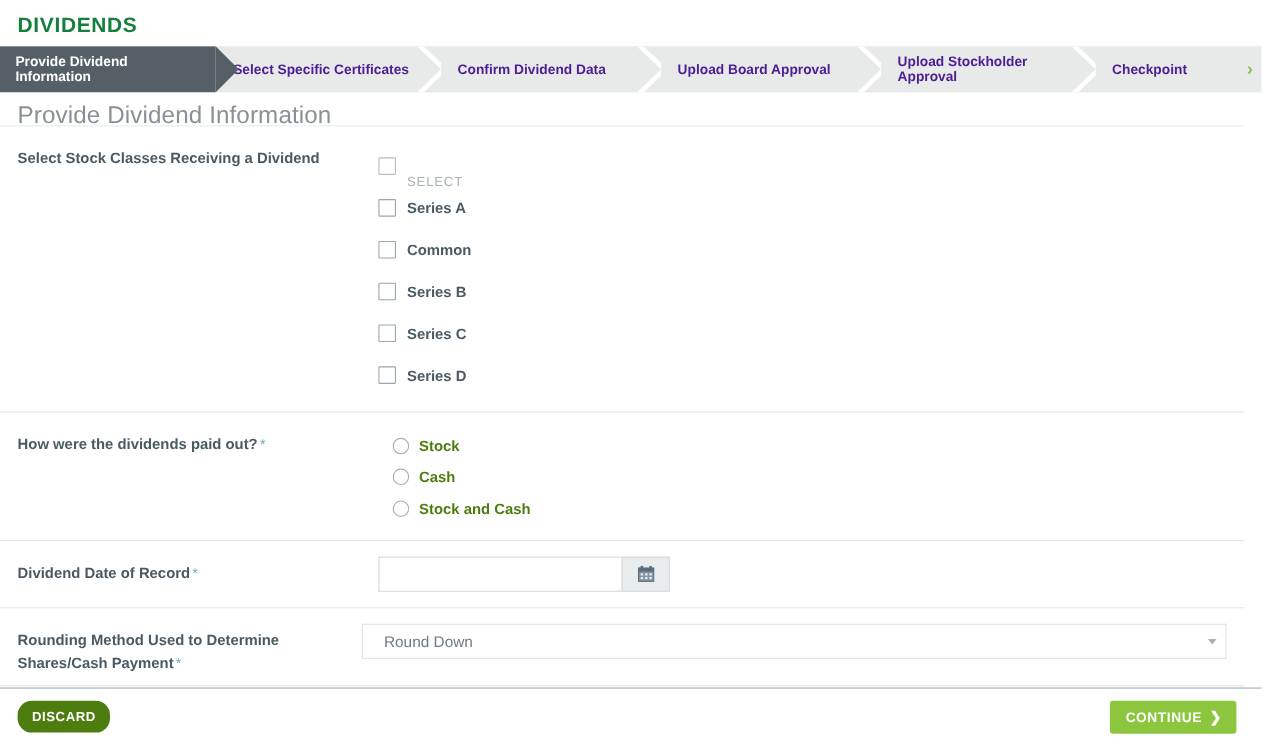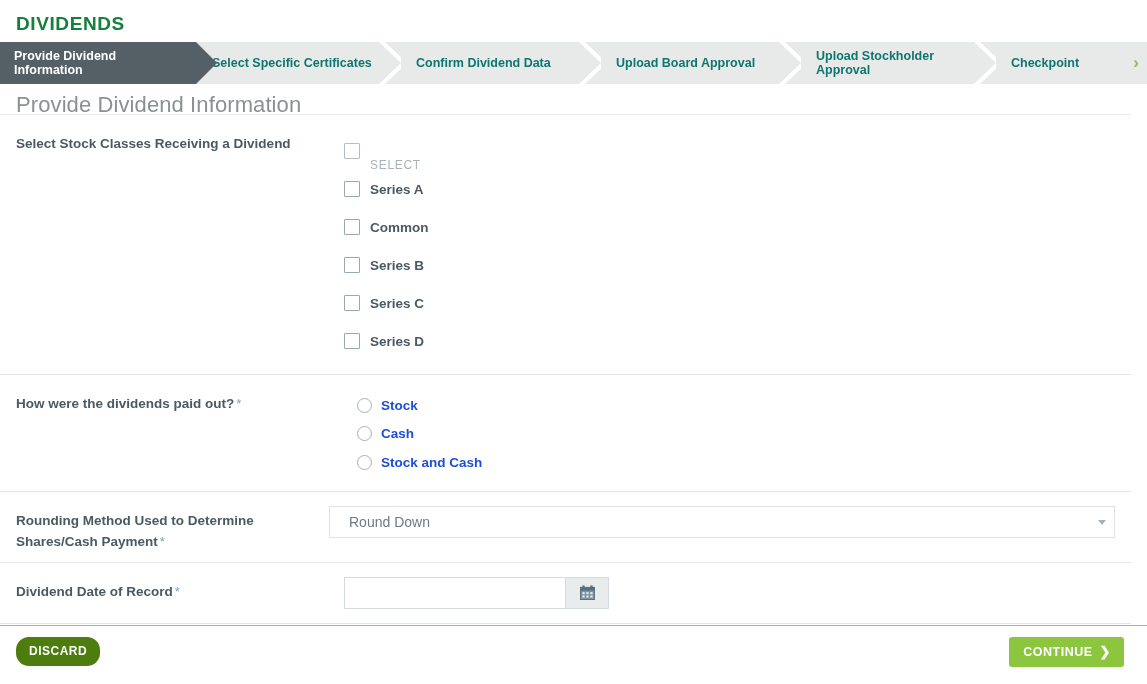--- a/index.html
+++ b/index.html
@@ -39,21 +39,21 @@
     overflow: hidden;
   }
   .step {
     position: relative;
     display: flex;
     align-items: center;
     padding-left: 16px;
     padding-right: 26px;
     font-size: 12.5px;
     font-weight: bold;
-    color: #0f766e;
+    color: #4c1d95;
     white-space: normal;
     line-height: 14px;
     box-sizing: border-box;
   }
   .step.active {
     background: #545f66;
     color: #ffffff;
     padding-left: 14px;
   }
   
@@ -187,21 +187,21 @@
     height: 13px;
     border: 1px solid #a6b0b6;
     border-radius: 50%;
     background: #fff;
     margin-right: 9px;
     flex: none;
   }
   .rd-label {
     font-size: 13.5px;
     font-weight: bold;
-    color: #1d4ed8;
+    color: #4d7c0f;
   }
 
   
   .date-wrap {
     display: flex;
     align-items: stretch;
     height: 32px;
     width: 265px;
   }
   .date-input {
@@ -406,32 +406,20 @@
         <div class="rd-item">
           <span class="rd-circle"></span>
           <span class="rd-label">Cash</span>
         </div>
 
         <div class="rd-item">
           <span class="rd-circle"></span>
           <span class="rd-label">Stock and Cash</span>
         </div>
 
-      </div>
-    </div>
-  </div>
-
-  <div class="row">
-    <div class="row-label">
-      <span>Rounding Method Used to Determine Shares/Cash Payment</span><span class="req">*</span>
-    </div>
-    <div class="row-field">
-      <div class="select-wrap">
-        <div class="select-box">Round Down</div>
-        <span class="select-caret"></span>
       </div>
     </div>
   </div>
 
   <div class="row">
     <div class="row-label">
       <span>Dividend Date of Record</span><span class="req">*</span>
     </div>
     <div class="row-field">
       <div class="date-wrap">
@@ -447,20 +435,32 @@
             <rect x="11" y="7.6" width="2.4" height="2.2" fill="#e7ebee"></rect>
             <rect x="2.6" y="11.2" width="2.4" height="2.2" fill="#e7ebee"></rect>
             <rect x="6.8" y="11.2" width="2.4" height="2.2" fill="#e7ebee"></rect>
             <rect x="11" y="11.2" width="2.4" height="2.2" fill="#e7ebee"></rect>
           </svg>
         </span>
       </div>
     </div>
   </div>
 
+  <div class="row">
+    <div class="row-label">
+      <span>Rounding Method Used to Determine Shares/Cash Payment</span><span class="req">*</span>
+    </div>
+    <div class="row-field">
+      <div class="select-wrap">
+        <div class="select-box">Round Down</div>
+        <span class="select-caret"></span>
+      </div>
+    </div>
+  </div>
+
 </div>
 
 <div class="footer">
   <button class="btn-discard">DISCARD</button>
   <button class="btn-continue">
     <span>CONTINUE</span>
     <span class="chev">❯</span>
   </button>
 </div>
 

